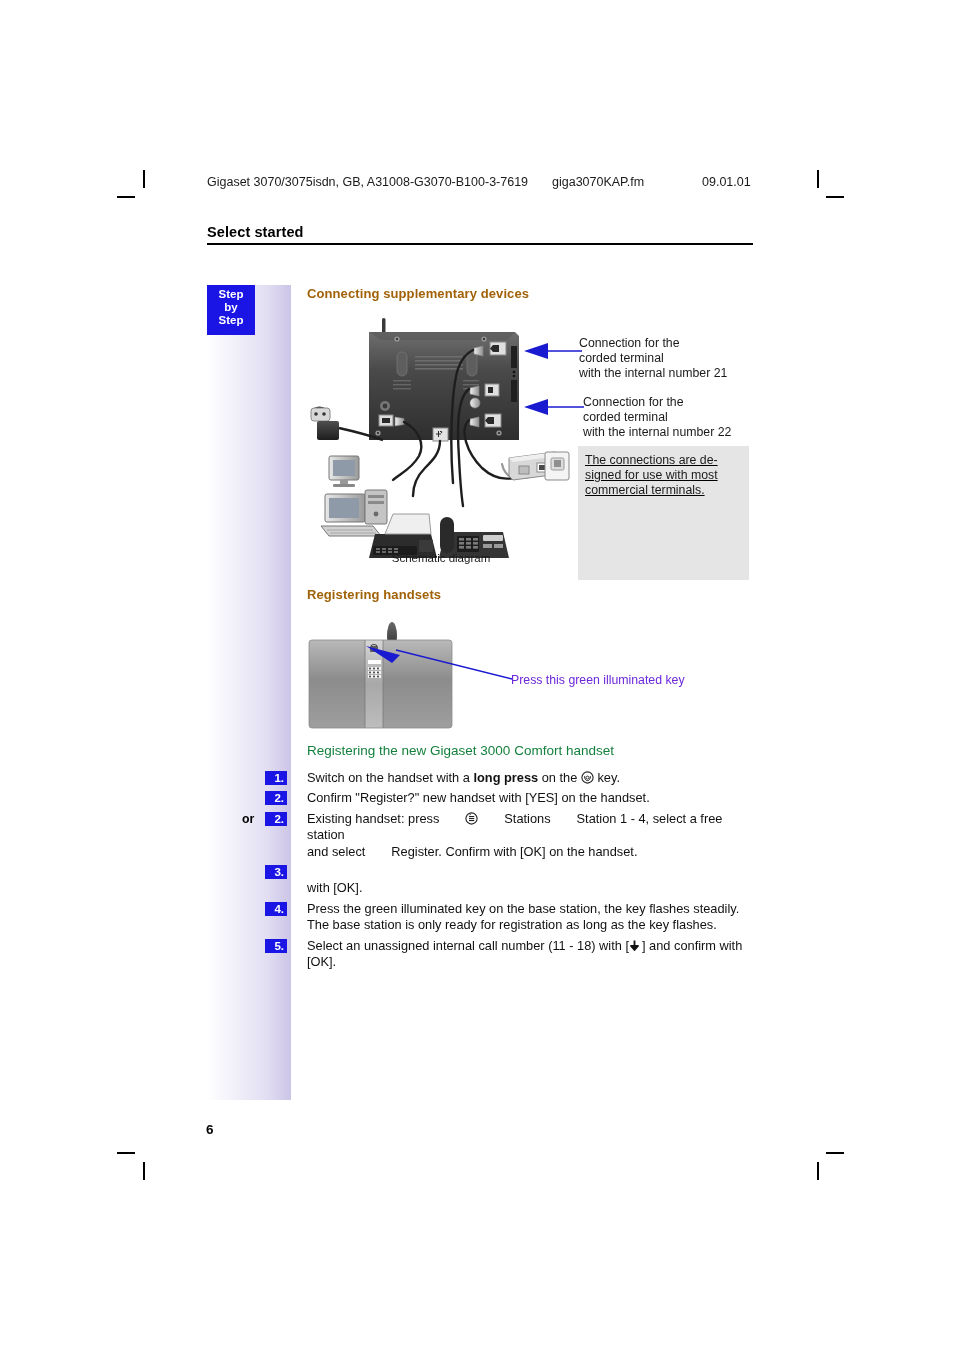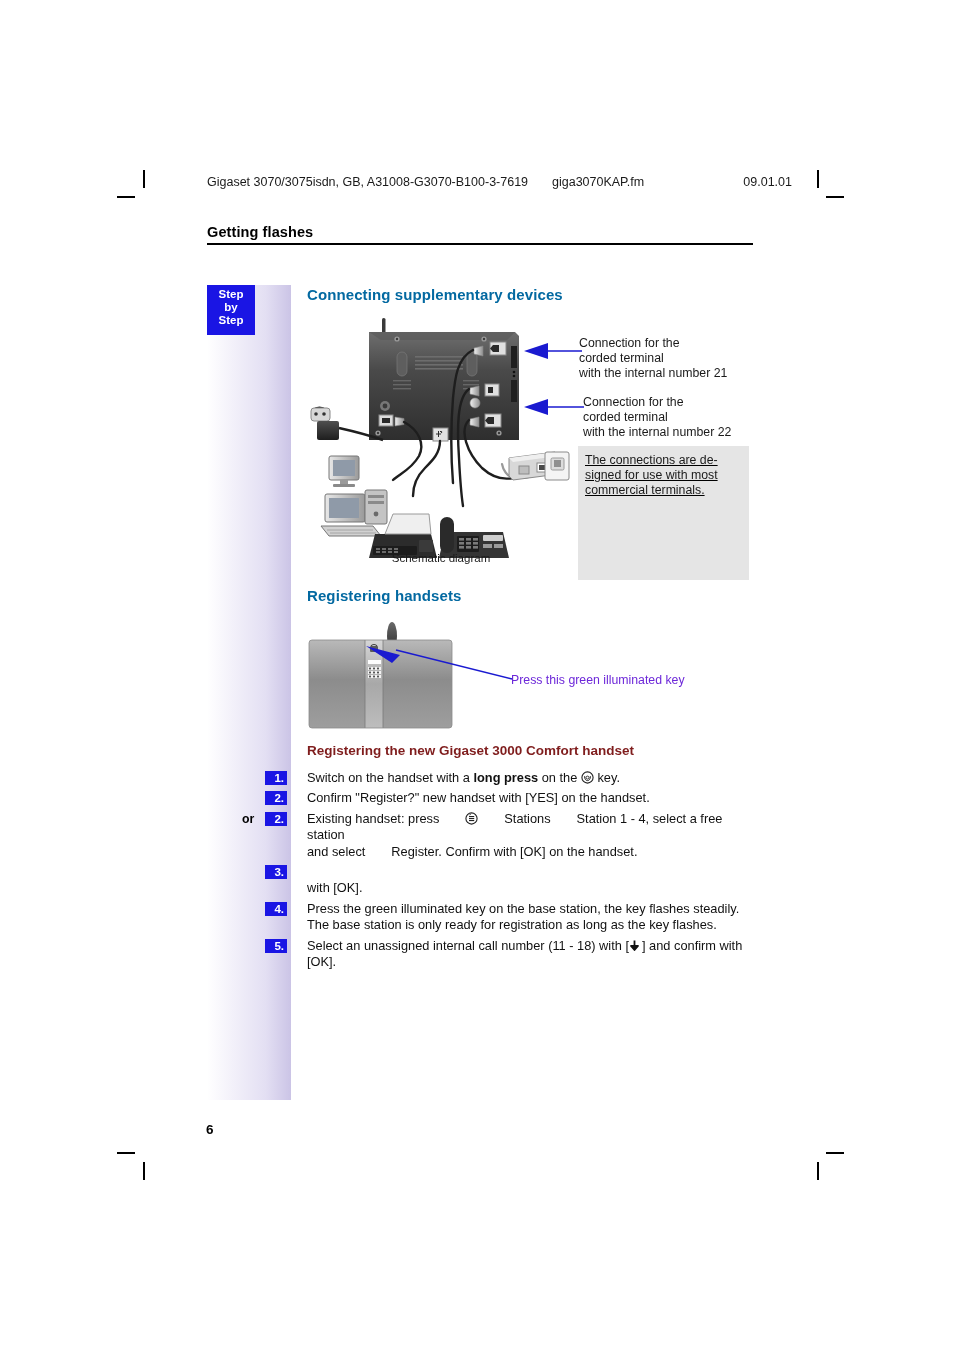--- a/index.html
+++ b/index.html
@@ -9,42 +9,42 @@
 
   
   .crop{position:absolute;background:#000;}
 
   
   .runhead{position:absolute;top:175px;left:207px;width:600px;height:16px;
            font-size:12.5px;color:#1a1a1a;white-space:nowrap;}
   .runhead span{display:inline-block;vertical-align:top;}
   .rh-doc{width:345px;}
   .rh-file{width:150px;}
-  .rh-date{width:90px;text-align:right;}
+  .rh-date{width:90px;}
 
   
   .chapter{position:absolute;top:224px;left:207px;font-size:14.5px;font-weight:bold;
            letter-spacing:0.1px;}
   .chapter-rule{position:absolute;top:243px;left:207px;width:546px;height:1.6px;background:#000;}
 
   
   .sidecol{position:absolute;left:207px;top:285px;width:84px;height:815px;
            background:linear-gradient(to right,#ffffff 0%,#f3f1fa 30%,#e3dff3 70%,#cbc4e6 100%);}
   .steptab{position:absolute;left:207px;top:285px;width:48px;height:50px;background:#1a15e4;
            color:#fff;font-weight:bold;font-size:11.5px;line-height:12.8px;
            text-align:center;padding-top:3px;box-sizing:border-box;}
   .steptab div{display:block;text-align:center;}
 
   
-  h2.sec{position:absolute;margin:0;color:#0369a1;font-size:15px;font-weight:bold;
+  h2.sec{position:absolute;margin:0;color:#a16207;font-size:13px;font-weight:bold;
          letter-spacing:0.1px;white-space:nowrap;}
   #h-connect{top:286px;left:307px;}
   #h-register{top:587px;left:307px;}
-  h3.sub{position:absolute;margin:0;top:743px;left:307px;color:#7f1d1d;
-         font-size:13.5px;font-weight:bold;white-space:nowrap;}
+  h3.sub{position:absolute;margin:0;top:743px;left:307px;color:#15803d;
+         font-size:13.5px;font-weight:normal;white-space:nowrap;}
 
   
   .diagram{position:absolute;left:307px;top:318px;width:268px;height:250px;}
   .diagram svg{display:block;}
   .schem-cap{position:absolute;left:307px;top:552px;width:268px;text-align:center;
              font-size:11.5px;color:#1a1a1a;}
 
   
   .callout{position:absolute;font-size:12.3px;line-height:15.2px;color:#1a1a1a;white-space:nowrap;}
   #co1{left:579px;top:336px;}
@@ -90,21 +90,21 @@
   <div class="crop" style="left:826px;top:196px;width:18px;height:1.6px;"></div>
   <div class="crop" style="left:117px;top:1152px;width:18px;height:1.6px;"></div>
   <div class="crop" style="left:143px;top:1162px;width:1.6px;height:18px;"></div>
   <div class="crop" style="left:826px;top:1152px;width:18px;height:1.6px;"></div>
   <div class="crop" style="left:817px;top:1162px;width:1.6px;height:18px;"></div>
 
   <div class="runhead">
     <span class="rh-doc">Gigaset 3070/3075isdn, GB, A31008-G3070-B100-3-7619</span><span class="rh-file">giga3070KAP.fm</span><span class="rh-date">09.01.01</span>
   </div>
 
-  <div class="chapter">Getting flashes</div>
+  <div class="chapter">Select started</div>
   <div class="chapter-rule"></div>
 
   <div class="sidecol"></div>
   <div class="steptab">
     <div>Step</div>
     <div>by</div>
     <div>Step</div>
   </div>
 
   <h2 class="sec" id="h-connect">Connecting supplementary devices</h2>

